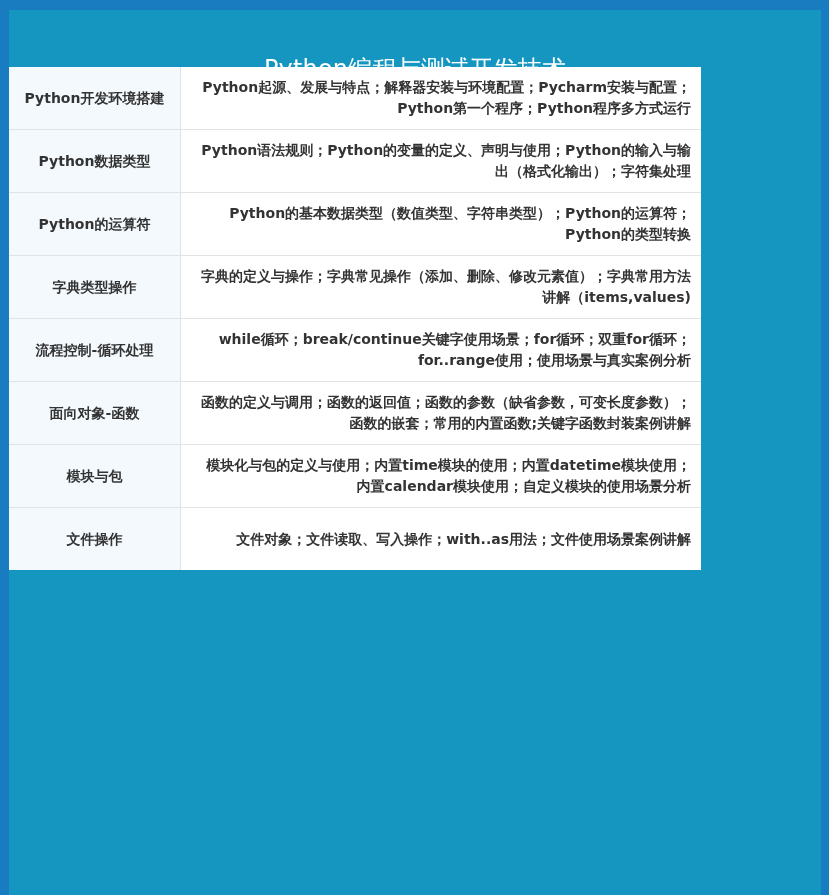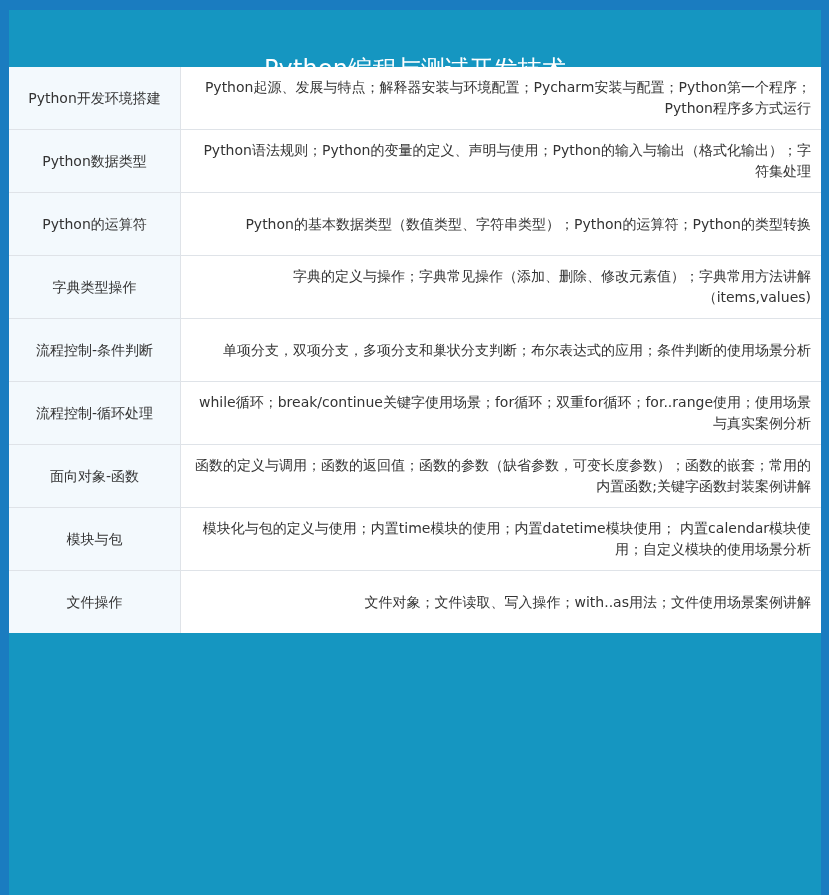--- a/index.html
+++ b/index.html
@@ -29,24 +29,25 @@
       justify-content: center;
       color: #ffffff;
       font-size: 24px;
       letter-spacing: 0.2px;
       margin-top: 29px;
     }
     .table {
       position: absolute;
       left: 0;
       top: 57px;
-      width: 812px;
+      width: 692px;
       background: #ffffff;
       border-collapse: collapse;
       table-layout: fixed;
+      font-weight: bold;
     }
     .table td {
       height: 62px;
       border-bottom: 1px solid #dfe3e8;
       padding: 0;
       font-size: 14px;
       color: #333333;
       line-height: 21px;
       vertical-align: middle;
     }
@@ -85,24 +86,20 @@
       </tr>
       <tr>
         <td class="col-topic">Python的运算符</td>
         <td class="col-content">Python的基本数据类型（数值类型、字符串类型）；Python的运算符；Python的类型转换</td>
       </tr>
       <tr>
         <td class="col-topic">字典类型操作</td>
         <td class="col-content">字典的定义与操作；字典常见操作（添加、删除、修改元素值）；字典常用方法讲解（items,values)</td>
       </tr>
       <tr>
-        <td class="col-topic">流程控制-条件判断</td>
-        <td class="col-content">单项分支，双项分支，多项分支和巢状分支判断；布尔表达式的应用；条件判断的使用场景分析</td>
-      </tr>
-      <tr>
         <td class="col-topic">流程控制-循环处理</td>
         <td class="col-content">while循环；break/continue关键字使用场景；for循环；双重for循环；for..range使用；使用场景与真实案例分析</td>
       </tr>
       <tr>
         <td class="col-topic">面向对象-函数</td>
         <td class="col-content">函数的定义与调用；函数的返回值；函数的参数（缺省参数，可变长度参数）；函数的嵌套；常用的内置函数;关键字函数封装案例讲解</td>
       </tr>
       <tr>
         <td class="col-topic">模块与包</td>
         <td class="col-content">模块化与包的定义与使用；内置time模块的使用；内置datetime模块使用； 内置calendar模块使用；自定义模块的使用场景分析</td>

